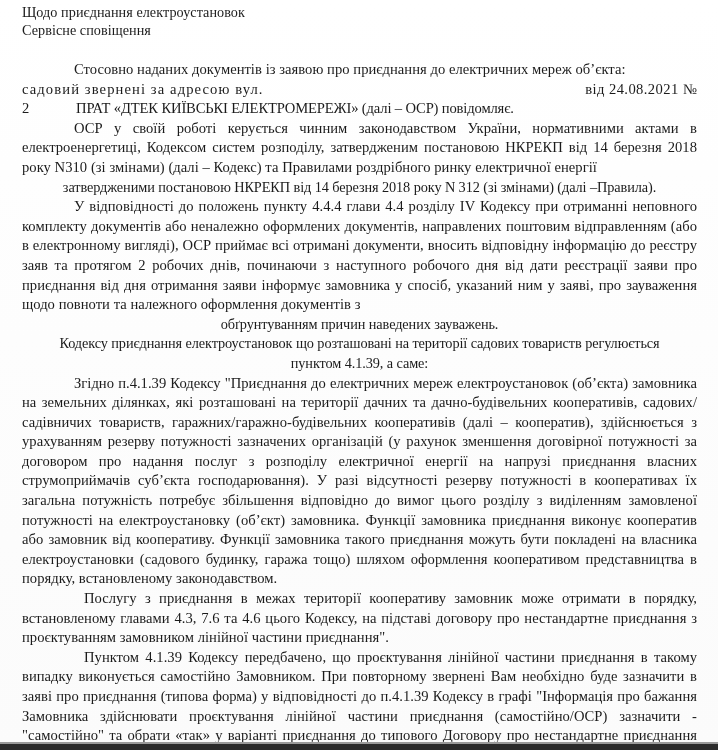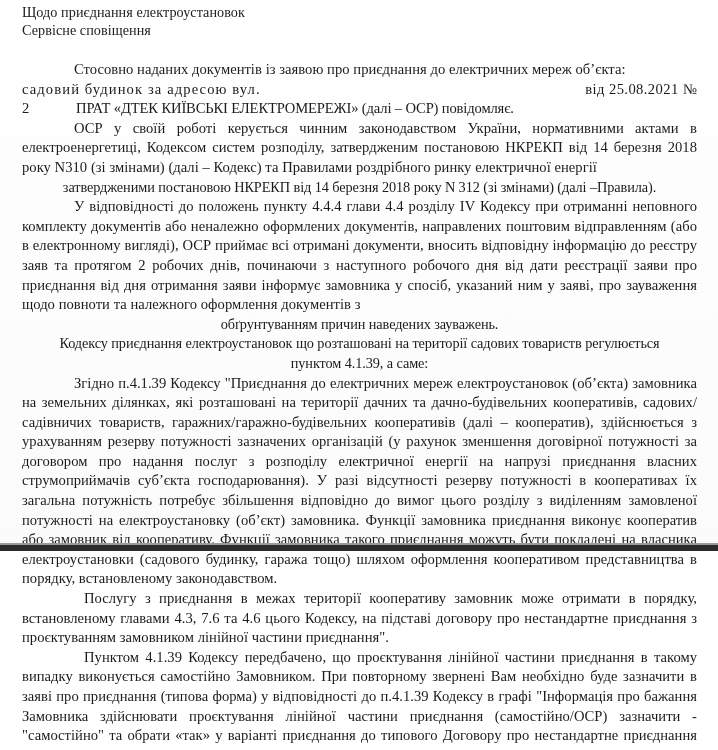--- a/index.html
+++ b/index.html
@@ -14,21 +14,21 @@
     font-family: "Liberation Serif", "DejaVu Serif", serif;
     color: #1b1b1b;
     position: relative;
   }
 
   #page {
     position: absolute;
     left: 0;
     top: 0;
     width: 718px;
-    height: 551px;
+    height: 750px;
     background: #fefefe;
     box-sizing: border-box;
     padding: 0;
   }
 
   
   #page::before {
     content: "";
     position: absolute;
     inset: 0;
@@ -134,22 +134,22 @@
     <div class="header-block">
       <div class="hline">Щодо приєднання електроустановок</div>
       <div class="hline">Сервісне сповіщення</div>
     </div>
 
     <div class="spacer-lg"></div>
 
     <p class="para indent">Стосовно наданих документів із заявою про приєднання до електричних мереж об’єкта:</p>
 
     <div class="split-line">
-      <span class="left-part">садовий будинок за адресою вул.</span>
-      <span class="right-part">від 25.08.2021 №</span>
+      <span class="left-part">садовий звернені за адресою вул.</span>
+      <span class="right-part">від 24.08.2021 №</span>
     </div>
 
     <div class="org-line">
       <span class="num">2</span>
       <span class="org-text">ПРАТ «ДТЕК КИЇВСЬКІ ЕЛЕКТРОМЕРЕЖІ» (далі – ОСР) повідомляє.</span>
     </div>
 
     <p class="para indent">ОСР у своїй роботі керується чинним законодавством України, нормативними актами в електроенергетиці, Кодексом систем розподілу, затвердженим постановою НКРЕКП від 14 березня 2018 року N310 (зі змінами) (далі – Кодекс) та Правилами роздрібного ринку електричної енергії</p>
     <p class="tight-line">затвердженими постановою НКРЕКП від 14 березня 2018 року  N 312 (зі змінами) (далі –Правила).</p>
 

